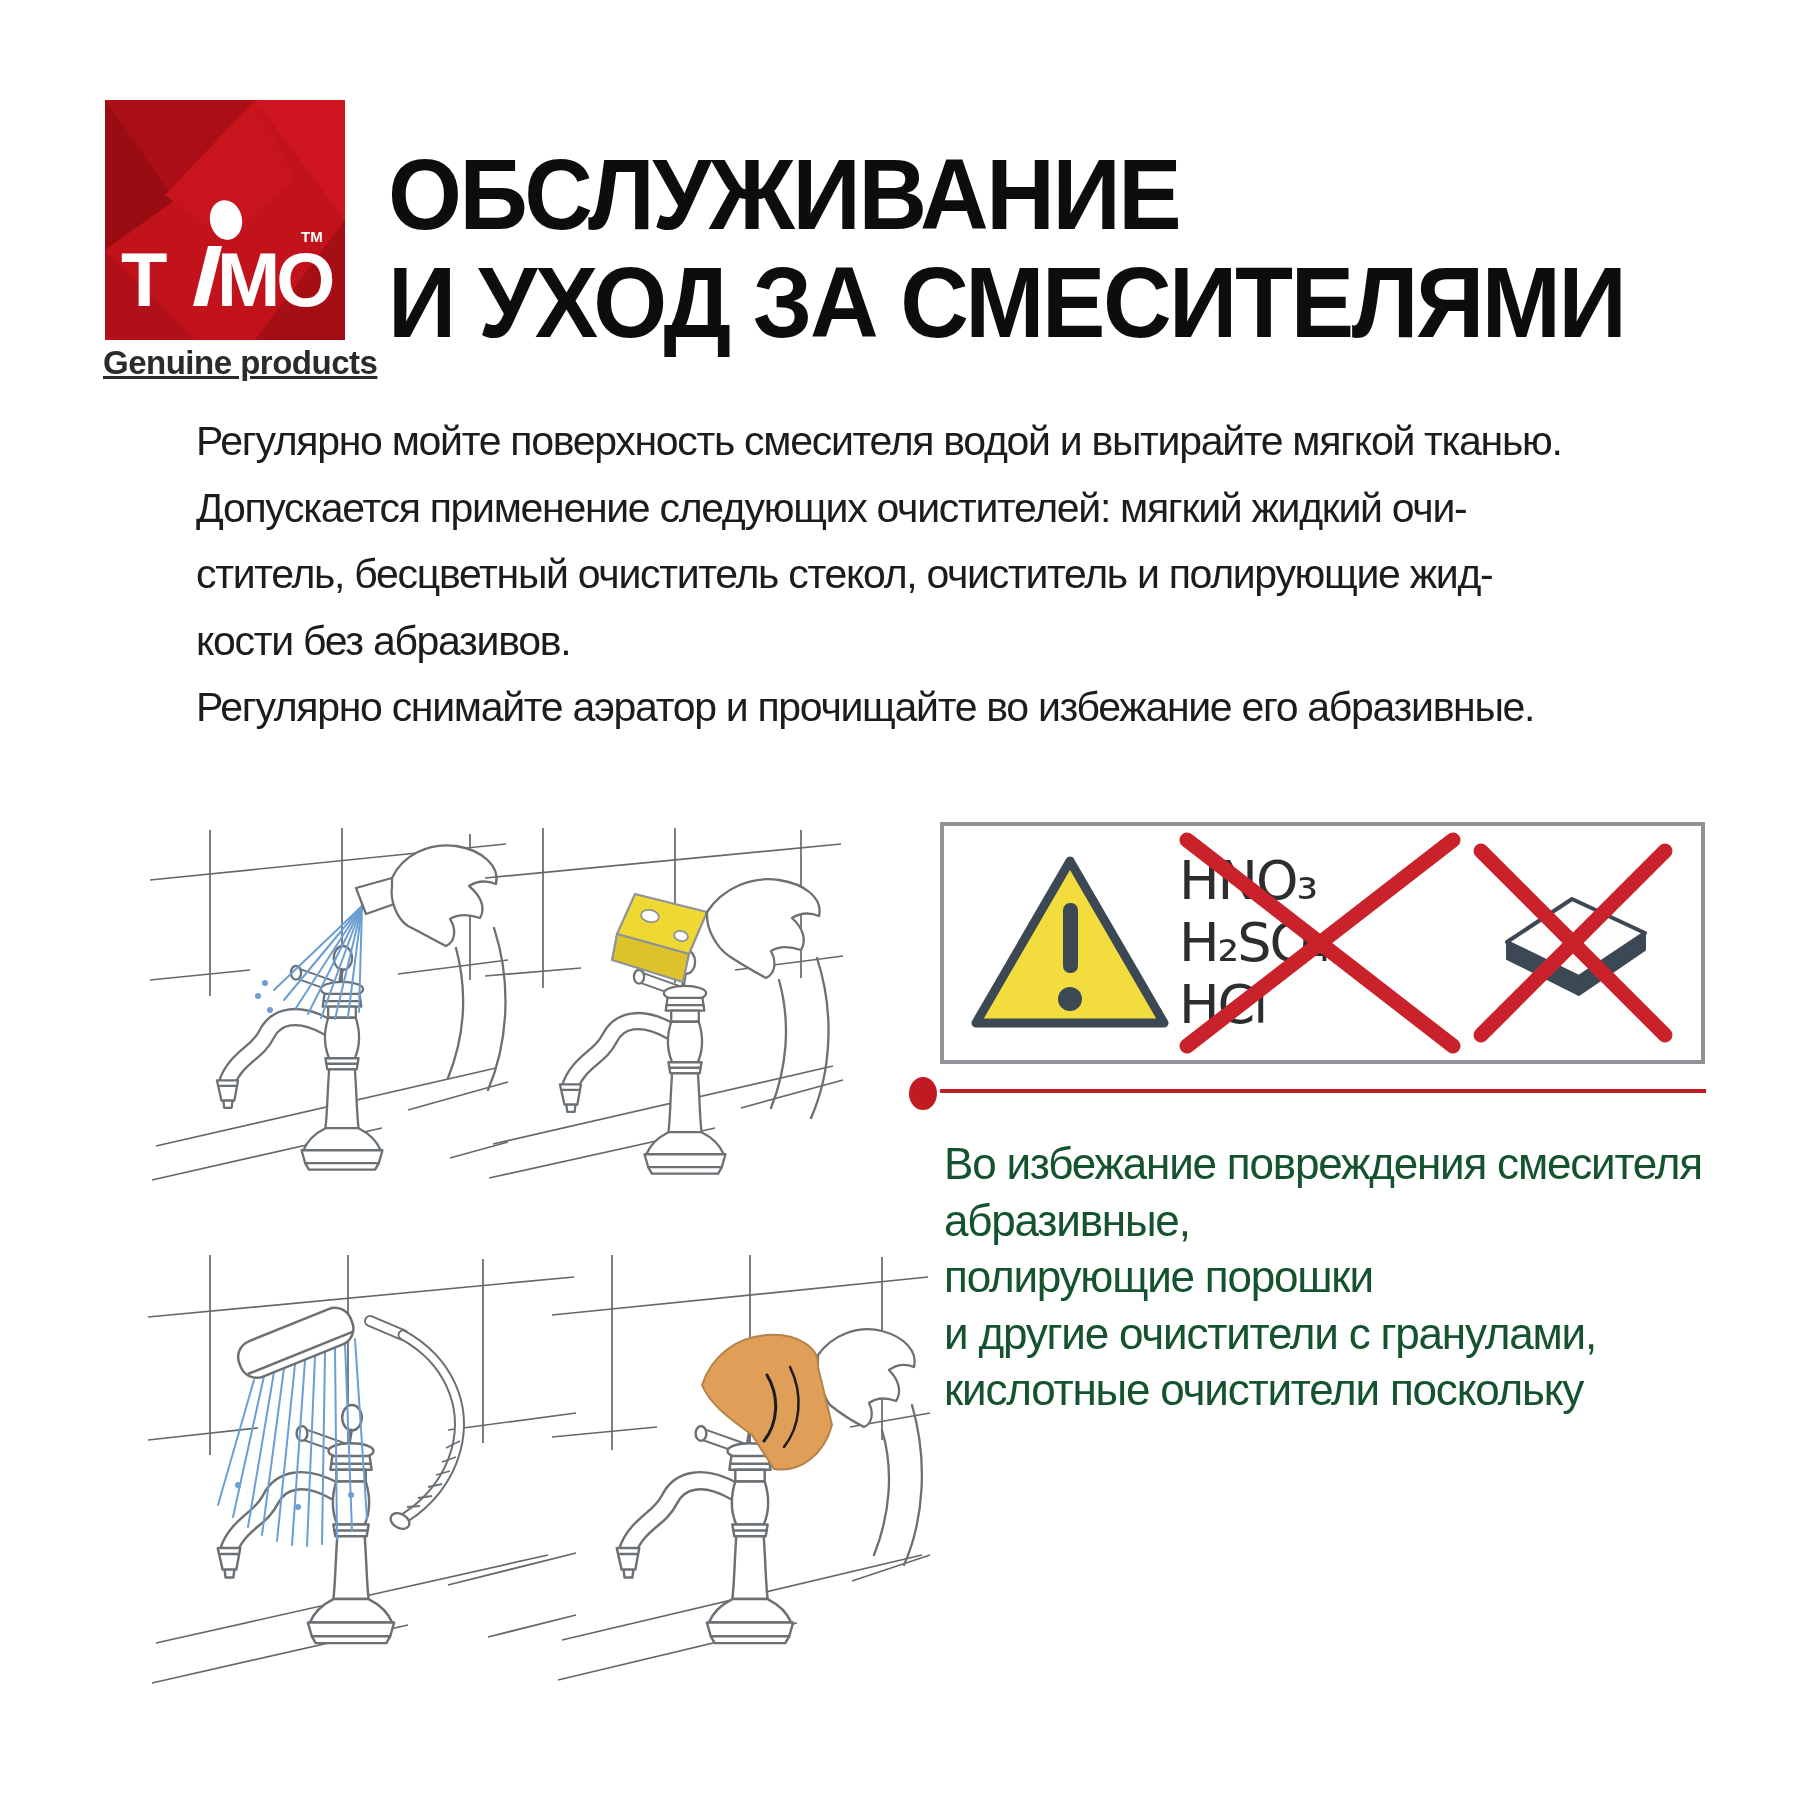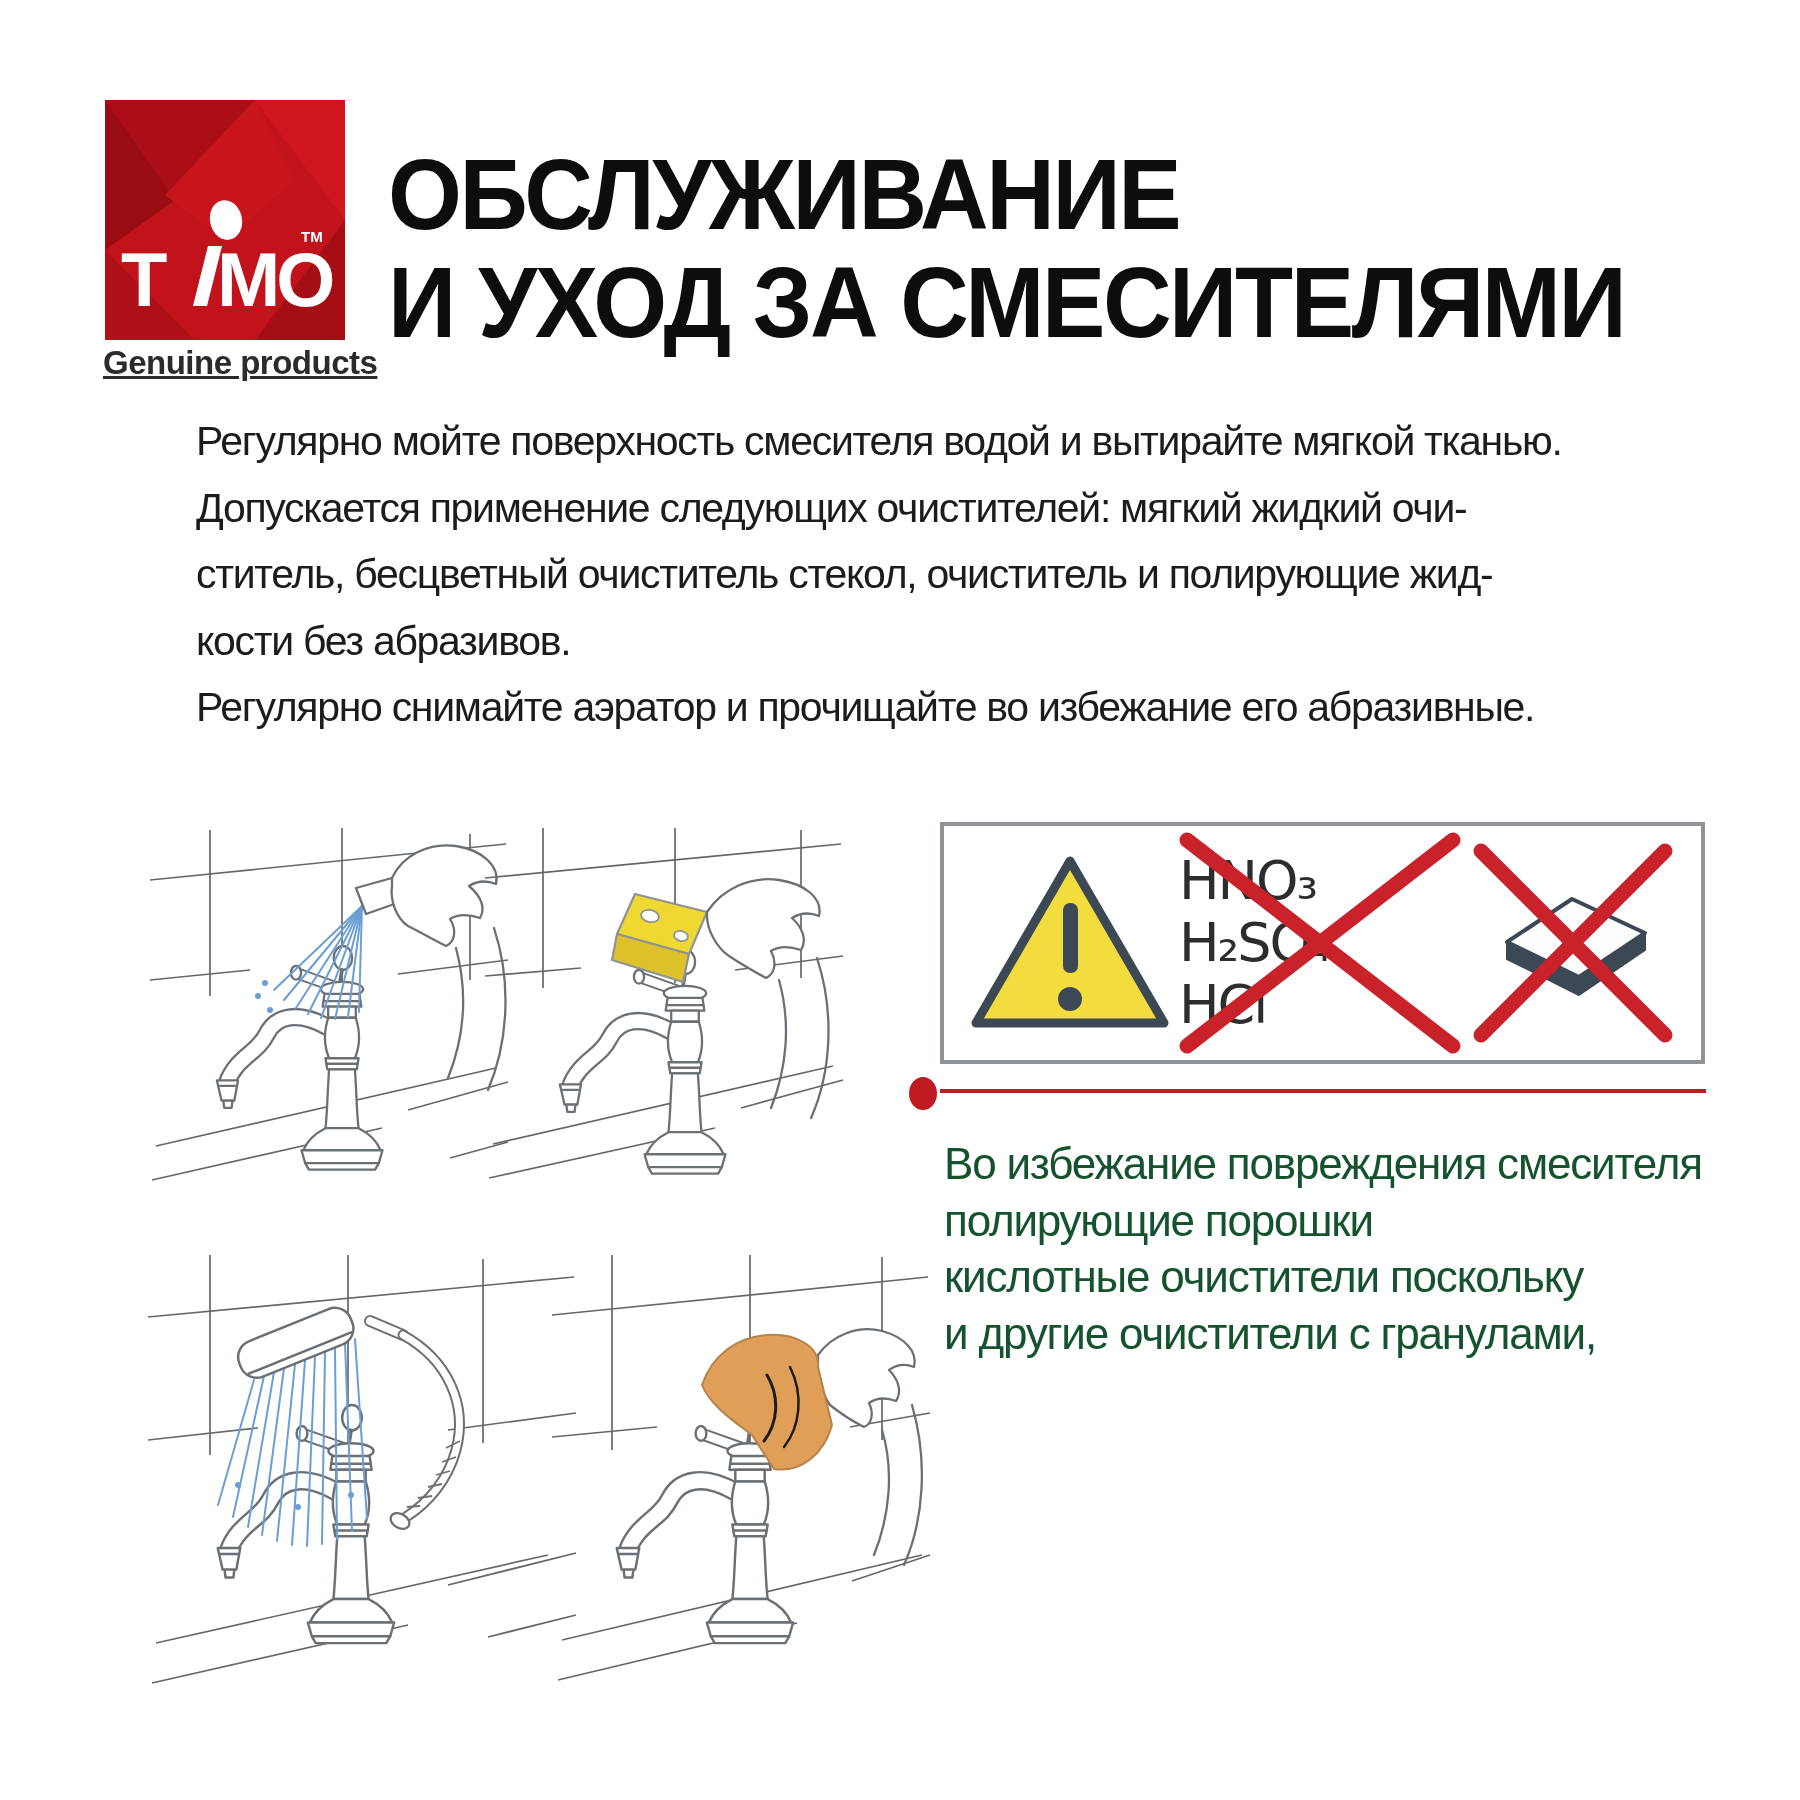--- a/index.html
+++ b/index.html
@@ -292,18 +292,19 @@
         <line x1="14" y1="14" x2="198" y2="198" stroke="#c9222a" stroke-width="15" stroke-linecap="round"></line>
         <line x1="198" y1="14" x2="14" y2="198" stroke="#c9222a" stroke-width="15" stroke-linecap="round"></line>
       </svg>
     </div>
   </div>
 
   <div class="red-dot"></div>
   <div class="red-line"></div>
   <div class="note">
       <div>Во избежание повреждения смесителя</div>
+      <div>абразивные,</div>
       <div>полирующие порошки</div>
+      <div>и другие очистители с гранулами,</div>
       <div>кислотные очистители поскольку</div>
-      <div>и другие очистители с гранулами,</div>
     </div>
 
 </div>
 
 </body></html>

